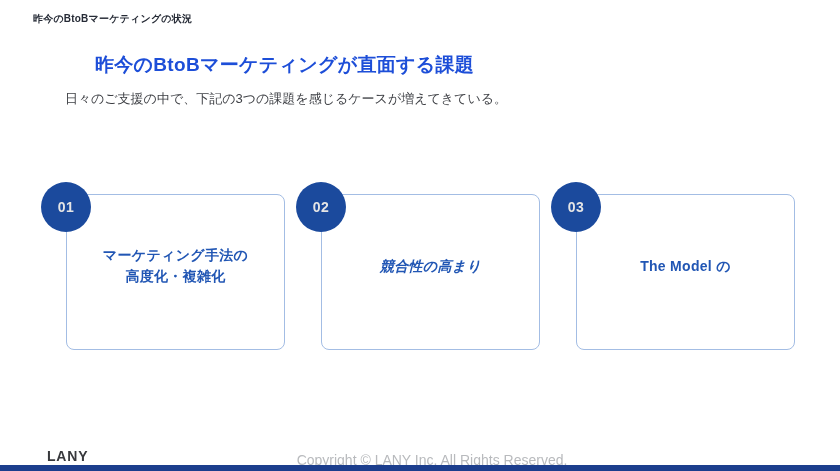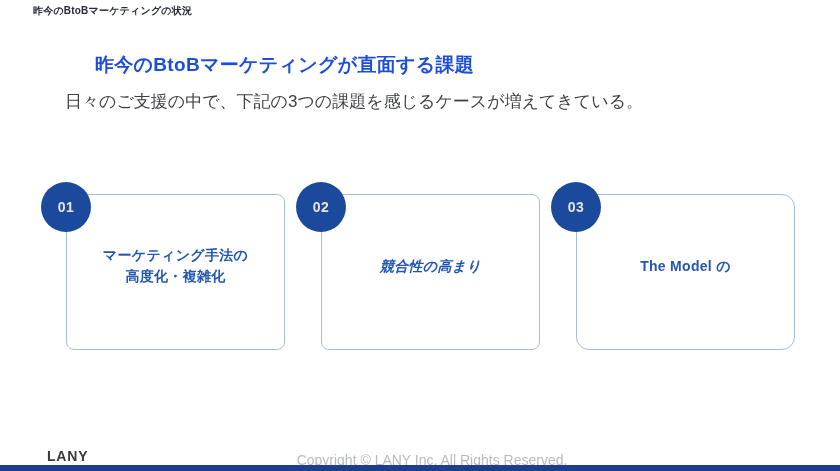--- a/index.html
+++ b/index.html
@@ -5,52 +5,52 @@
   * { margin: 0; padding: 0; box-sizing: border-box; }
   html, body { width: 840px; height: 471px; }
   body {
     position: relative;
     width: 840px; height: 471px;
     background: #ffffff;
     overflow: hidden;
     font-family: "Liberation Sans", "DejaVu Sans", sans-serif;
   }
   .kicker {
-    position: absolute; left: 33px; top: 4px;
+    position: absolute; left: 33px; top: 12px;
     font-size: 10px; font-weight: bold; color: #262b36;
     letter-spacing: 0.2px;
   }
   .title {
     position: absolute; left: 63px; top: 52px;
     font-size: 19px; font-weight: bold; color: #1d4ed8;
     letter-spacing: 0.3px;
     margin-left: 32px;
   }
   .subtitle {
     position: absolute; left: 65px; top: 90px;
-    font-size: 17px; color: #3d3f44;
+    font-size: 13px; color: #3d3f44;
   }
   .card {
     position: absolute; top: 194px;
     width: 219px; height: 156px;
     background: #ffffff;
     border: 1.4px solid #a3bde4;
     border-radius: 8px;
     display: flex; align-items: center; justify-content: center;
     padding-bottom: 12px;
   }
   .card .card-text {
     text-align: center;
     font-size: 14px; font-weight: bold; color: #2156b4;
     line-height: 21px;
     letter-spacing: 0.3px;
   }
   .card-1 { left: 66px; }
   .card-2 { left: 321px; font-style: italic; }
-  .card-3 { left: 576px; border-radius: 13px; }
+  .card-3 { left: 576px; }
   .badge {
     position: absolute; top: 182px;
     width: 50px; height: 50px;
     border-radius: 50%;
     background: #1b4a9d;
     display: flex; align-items: center; justify-content: center;
     color: #e5e5e5; font-size: 14px; font-weight: bold;
     letter-spacing: 0.5px;
   }
   .badge-1 { left: 41px; }

